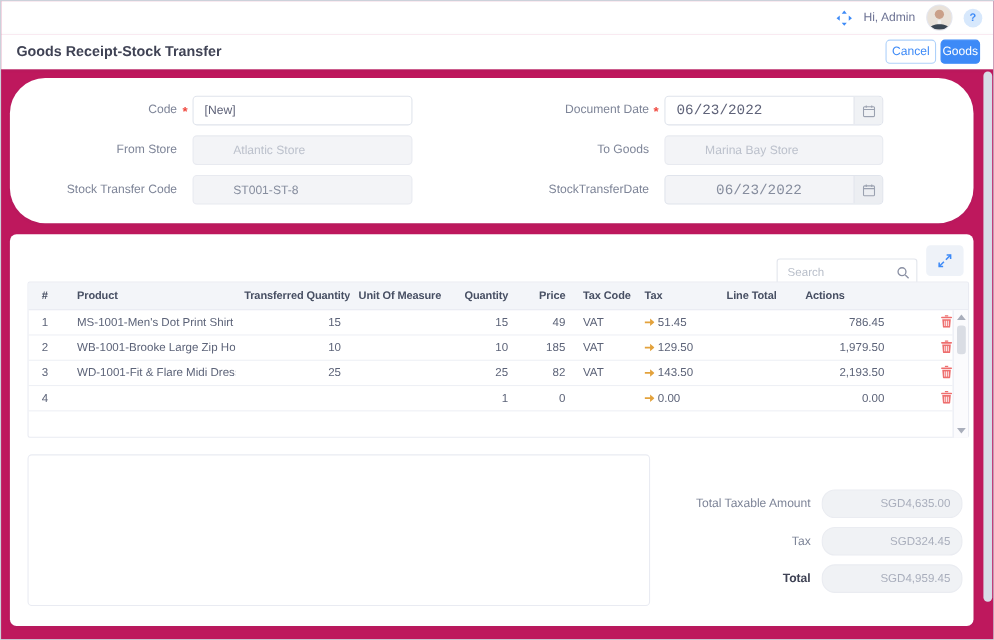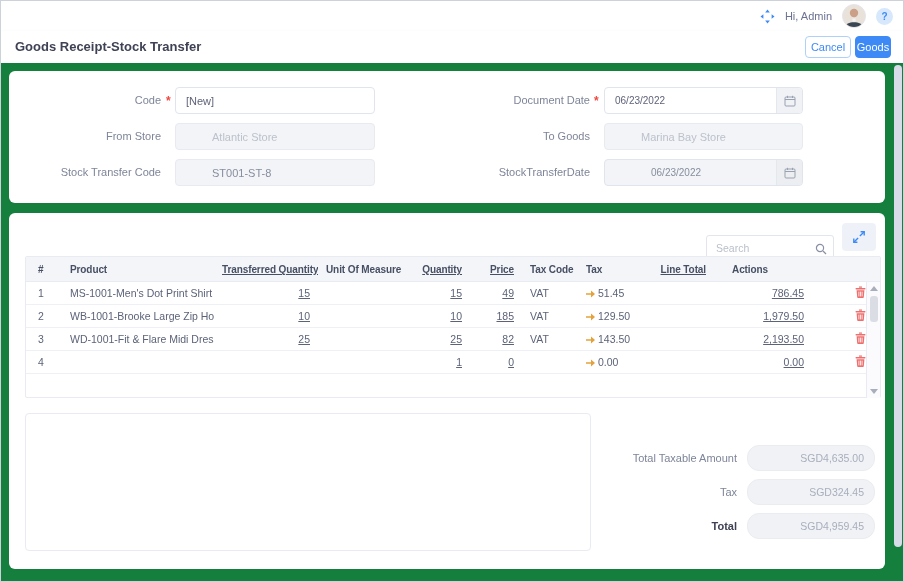--- a/index.html
+++ b/index.html
@@ -1,18 +1,18 @@
 <!DOCTYPE html>
 <html style="--accent: #3d8af7; --danger: #ee6e6e; --tax_arrow: #e3a23c;"><head>
 <meta charset="utf-8">
 <style>
   * { margin:0; padding:0; box-sizing:border-box; }
   html,body { background:#fff; }
   body { font-family:"Liberation Sans", sans-serif; }
-  #screen { position:relative; width:904px; height:582px; background:#15803d;
+  #screen { position:relative; width:904px; height:582px; background:#be185d;
             border:1px solid #ccd1da; overflow:hidden; }
 
   
   .topbar { position:absolute; left:0; top:0; width:100%; height:30px; background:#fff; }
   .topbar-right { position:absolute; right:10px; top:0; height:30px; display:flex; align-items:center; gap:10px; }
   .move-icon { width:15px; height:15px; display:inline-flex; cursor:pointer; }
   .greeting { font-size:11px; color:#6c7293; }
   .avatar { width:24px; height:24px; border-radius:50%; overflow:hidden; background:#e8e4df;
             border:1px solid #e4e6ef; display:inline-flex; cursor:pointer; }
   .help-btn { width:17px; height:17px; border-radius:50%; background:#d7e8fc; color:var(--accent,#3d8af7);
@@ -23,41 +23,41 @@
               box-shadow:0 1px 3px rgba(56,71,109,.08); }
   .page-title { position:absolute; left:14px; top:0; line-height:32px; font-size:13px; font-weight:600; color:#3f4254; }
   .btn { position:absolute; top:5px; height:22px; border-radius:4px; font-size:11px;
          font-family:"Liberation Sans",sans-serif; cursor:pointer; }
   .btn-cancel { right:52px; width:46px; background:#fff; border:1px solid #aed1fa; color:var(--accent,#3d8af7); }
   .btn-save { right:12px; width:36px; background:var(--accent,#3d8af7); border:1px solid var(--accent,#3d8af7); color:#fff; }
 
   
   .card { position:absolute; left:8px; width:876px; background:#fff; border-radius:6px;
           box-shadow:0 1px 2px rgba(56,71,109,.05); }
-  #card-form { top:70px; height:132px; }
+  #card-form { top:70px; height:132px;border-radius:32px; }
   #card-table { top:212px; height:356px; }
 
   
   .flabel { position:absolute; height:27px; line-height:27px; font-size:11px; color:#7e8598;
             text-align:right; white-space:nowrap; }
   .lbl-l { left:0; width:152px; }
   .lbl-r { left:300px; width:281px; }
   .req { position:absolute; height:27px; line-height:29px; color:#f0483e; font-size:12px; font-weight:bold; }
   .req-l { left:157px; } .req-r { left:585px; }
   .row1 { top:16px; } .row2 { top:52px; } .row3 { top:88px; }
   .finput { position:absolute; height:27px; border:1px solid #e0e4ec; border-radius:4px; background:#fff;
             font-size:11px; color:#5f6379; padding:0 10px; font-family:"Liberation Sans",sans-serif; outline:none; }
   .inp-l { left:166px; width:200px; }
   .inp-r { left:595px; width:199px; }
   .dis { background:#f3f4f7; border-color:#e8eaf0; color:#868d9e;padding-left:36px; }
   .ph  { color:#bcc1cc; }
   .dategroup { position:absolute; height:27px; border:1px solid #e0e4ec; border-radius:4px; background:#fff; display:flex; overflow:hidden; }
   .dategroup.dis { background:#f3f4f7; }
-  .dategroup input { flex:1; border:none; background:transparent; font-size:10px; color:#5f6379;
-                     padding:0 10px; font-family:Liberation Sans, sans-serif; outline:none; width:100%; }
+  .dategroup input { flex:1; border:none; background:transparent; font-size:13px; color:#5f6379;
+                     padding:0 10px; font-family:Liberation Mono, monospace; outline:none; width:100%; }
   .dategroup.dis input { color:#868d9e; }
   .cal-addon { width:26px; border-left:1px solid #e4e7ee; background:#f0f2f5; display:flex;
                align-items:center; justify-content:center; cursor:pointer; }
   .dategroup.dis .cal-addon { background:#eceef2; }
 
   
   .search-wrap { position:absolute; left:697px; top:22px; width:128px; height:26px; }
   .search-wrap input { width:100%; height:100%; border:1px solid #e2e5ec; border-radius:3px; font-size:10.5px;
                        color:#5f6379; padding:0 26px 0 9px; font-family:"Liberation Sans",sans-serif; outline:none; }
   .search-wrap input::placeholder { color:#b9bfca; }
@@ -70,21 +70,21 @@
          border:1px solid #e9ebf2; border-radius:2px; background:#fff; }
   .thead { display:flex; height:25px; background:#f3f5f9; border-bottom:1px solid #e9ebf2; }
   .thead .tc { font-size:10px; letter-spacing:-0.1px; font-weight:bold; color:#474f63; line-height:25px; }
   .tbody-wrap { display:flex; height:116px; }
   .rows-area { width:840px; }
   .trow { display:flex; height:23px; border-bottom:1px solid #eef0f5; }
   .tc { font-size:10.5px; color:#5c6378; line-height:23px; padding:0 8px; white-space:nowrap; overflow:hidden; }
   .c1{width:38px; padding-left:12px;} .c2{width:150px; padding-left:6px; padding-right:0;}
   .c3{width:104px;} .c4{width:86px;} .c5{width:66px;} .c6{width:52px;} .c7{width:56px;}
   .c8{width:54px; padding-right:2px;} .c9{width:98px;} .c10{width:84px; padding-right:10px;} .c11{width:52px; padding:0;}
-  .rt{text-align:right;text-decoration:underline;} .ct{text-align:right;}
+  .rt{text-align:right;} .ct{text-align:right;}
   .tax-arrow { display:inline-block; margin-right:3px; vertical-align:-1px; }
   .del { background:none; border:none; cursor:pointer; padding:0; line-height:23px; }
 
   
   .gutter { width:14px; border-left:1px solid #e9ebf2; background:#fbfbfd; position:relative; }
   .g-arrow { position:absolute; left:3px; width:0; height:0; border-left:4px solid transparent;
              border-right:4px solid transparent; cursor:pointer; }
   .g-up   { top:4px; border-bottom:5px solid #a9aebb; }
   .g-down { bottom:4px; border-top:5px solid #a9aebb; }
   .g-thumb { position:absolute; left:3px; top:14px; width:8px; height:26px; background:#dadde4;

